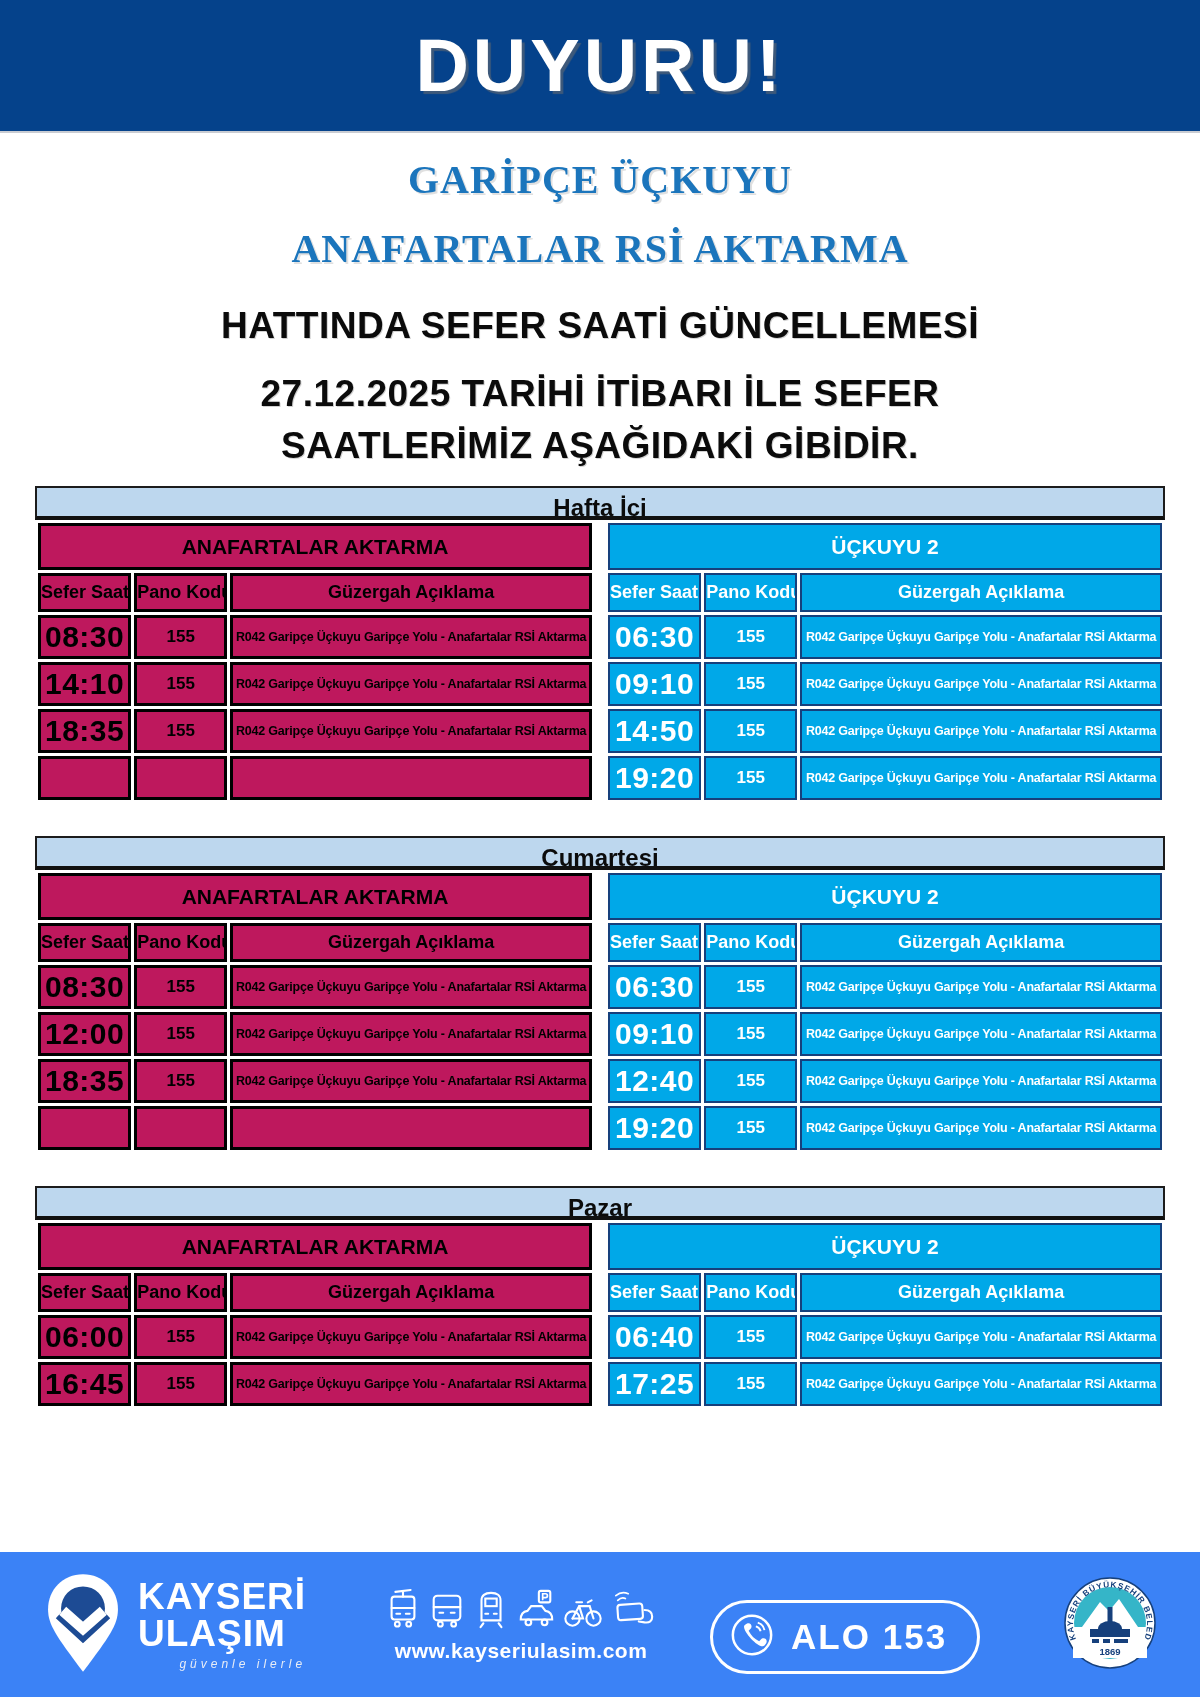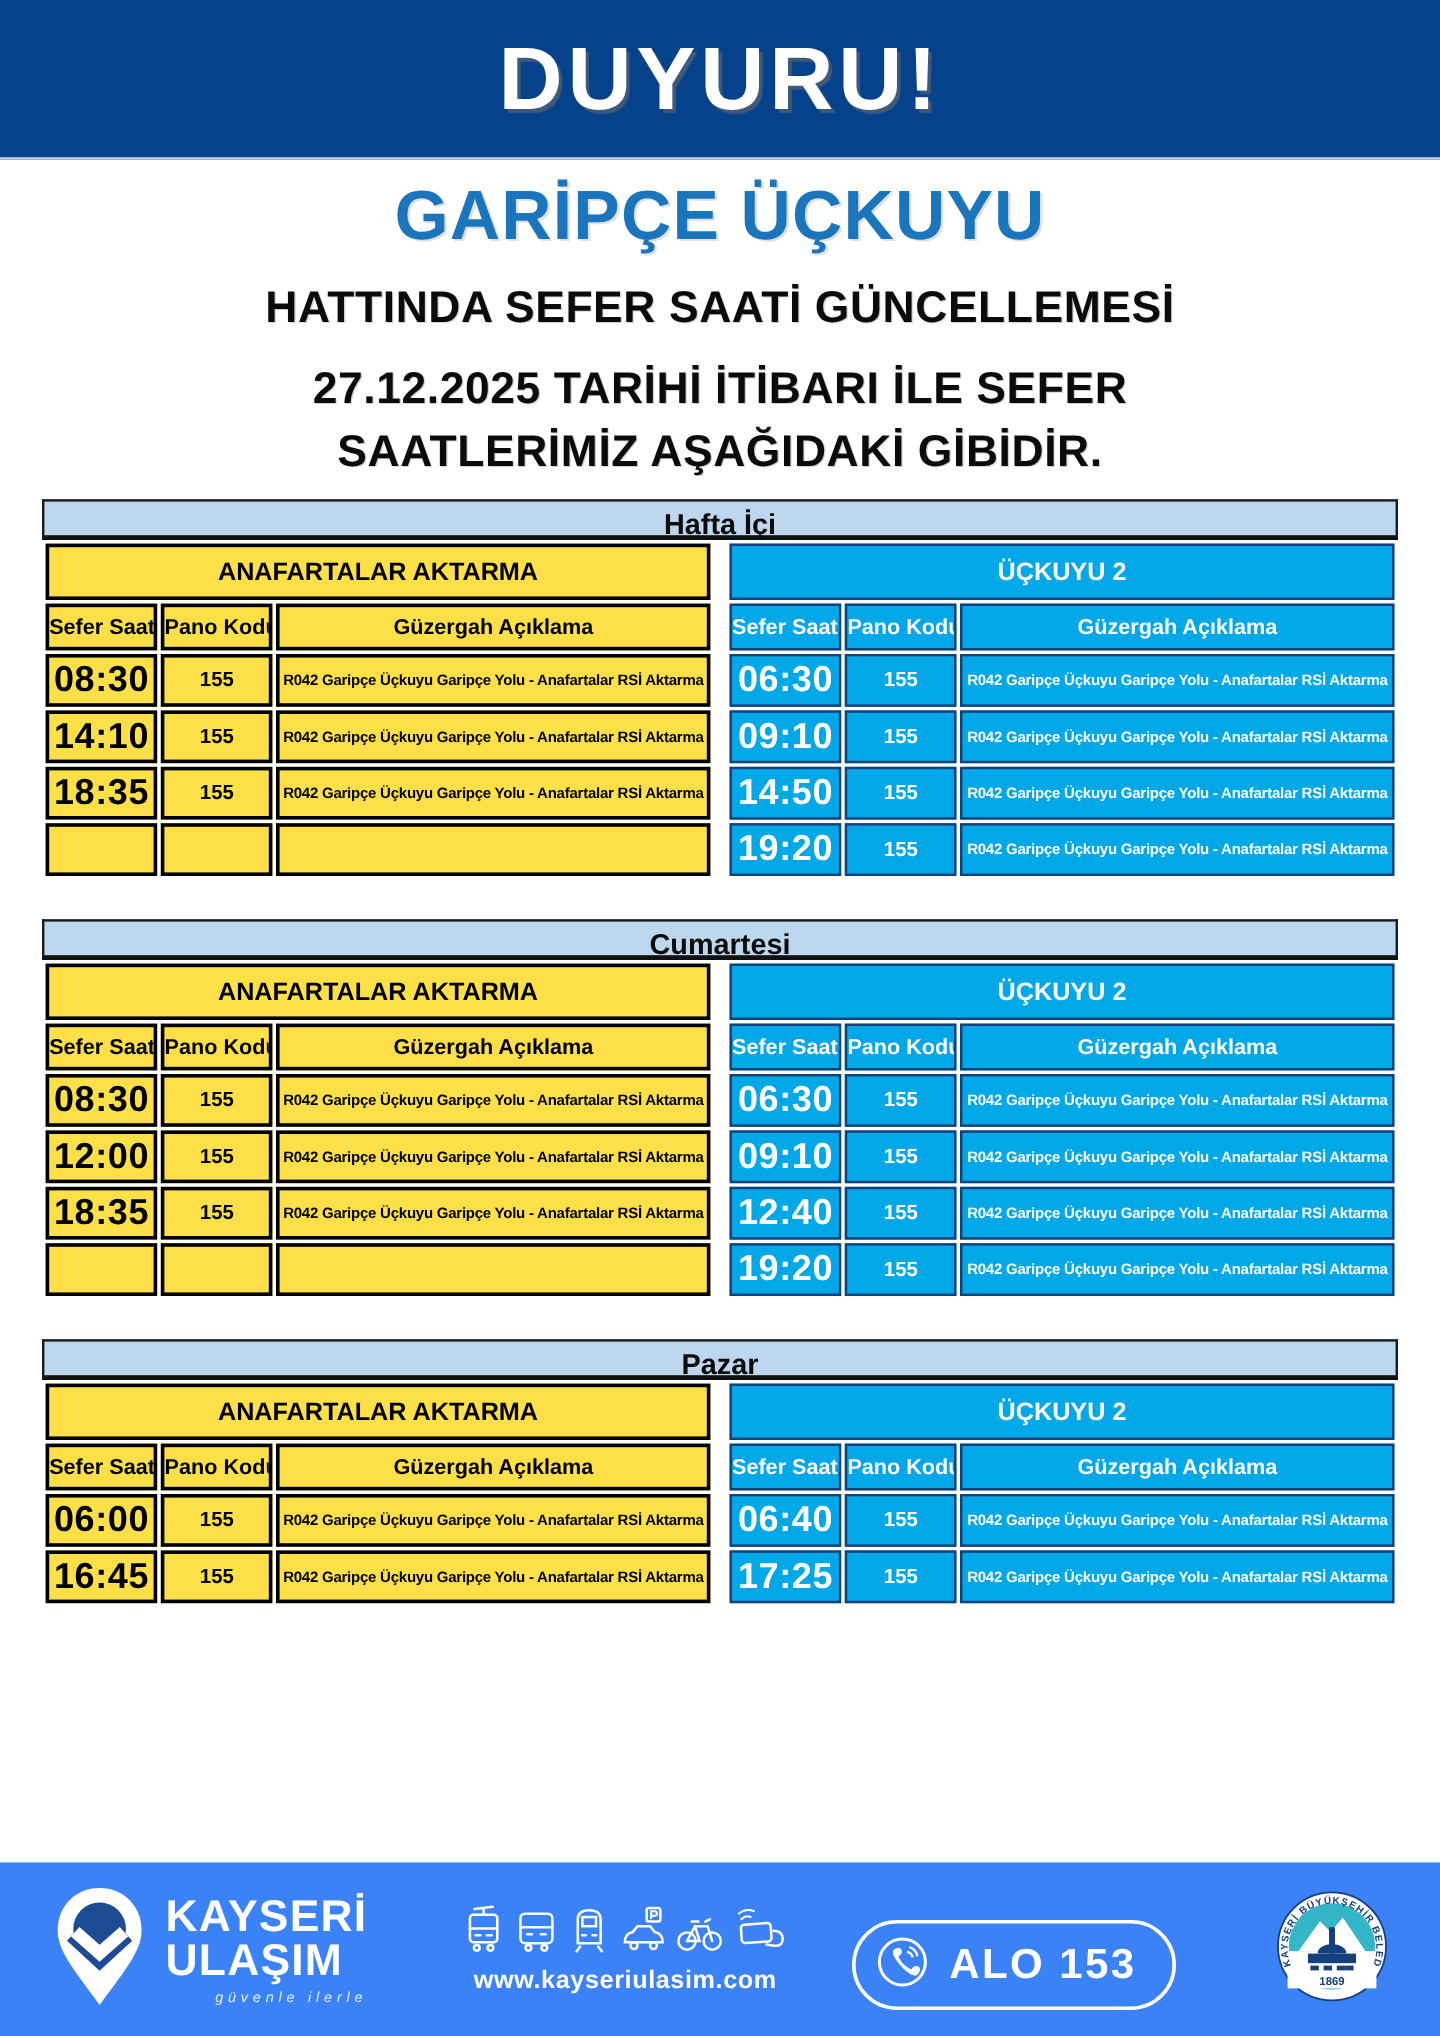--- a/index.html
+++ b/index.html
@@ -16,22 +16,23 @@
     border-bottom:2px solid #c9ccd2;
   }
   .banner-title {
     color:#ffffff; font-size:74px; font-weight:800; letter-spacing:4px;
     text-shadow:3px 3px 1px rgba(110,110,110,.55);
   }
 
   
   .headings { text-align:center; }
   .h-blue {
-    color:#1B75BC; font-weight:800; font-size:58px; letter-spacing:1px;
+    color:#1B75BC; font-weight:800; font-size:40px; letter-spacing:1px;
     text-shadow:2px 2px 0 rgba(0,0,0,.12);
+    font-family:Liberation Serif, serif;
   }
   .h-blue.l1 { margin-top:16px; line-height:62px; }
   .h-blue.l2 { margin-top:6px;  line-height:64px; }
   .h-black {
     color:#0b0b0b; font-weight:800; font-size:37px; letter-spacing:.5px;
     text-shadow:1px 1px 0 rgba(0,0,0,.18);
   }
   .h-black.l3 { margin-top:22px; line-height:46px; }
   .h-black.l4 { margin-top:22px; line-height:46px; }
   .h-black.l5 { margin-top:6px;  line-height:46px; }
@@ -41,21 +42,21 @@
   .sched.first { margin-top:17px; }
   .sched-title {
     height:34px; background:#BDD7EE; border:2px solid #1c1c1c; border-bottom:4px solid #111;
     font-size:24px; font-weight:800; color:#0b0b0b; text-align:center; line-height:39px;
   }
   .halves { display:flex; gap:10px; }
   table.half { border-collapse:separate; border-spacing:3px; width:calc(50% - 5px); table-layout:fixed; background:#ffffff; }
   table.half td { text-align:center; vertical-align:middle; overflow:hidden; white-space:nowrap; }
 
   
-  table.left td  { background:#fde047; border:3px solid #000000; color:#000000; }
+  table.left td  { background:#be185d; border:3px solid #000000; color:#000000; }
   
   table.right td { background:#00A8E8; border:2px solid #16407C; color:#ffffff; }
 
   td.block-title { height:47px; font-size:21px; font-weight:800; }
   tr.colhead td  { height:39px; font-size:18px; font-weight:800; }
   tr.datarow td  { height:44px; }
   td.time  { font-size:30px; font-weight:800; letter-spacing:.5px; }
   td.code  { font-size:17px; font-weight:800; }
   td.route { font-size:12.5px; font-weight:700; letter-spacing:-0.2px; }
 
@@ -82,20 +83,21 @@
 <body>
 
 <div class="page">
 
   <header class="banner">
     <div class="banner-title">DUYURU!</div>
   </header>
 
   <section class="headings">
     <div class="h-blue l1">GARİPÇE ÜÇKUYU</div>
+    <div class="h-blue l2">ANAFARTALAR RSİ AKTARMA</div>
     <div class="h-black l3">HATTINDA SEFER SAATİ GÜNCELLEMESİ</div>
     <div class="h-black l4">27.12.2025 TARİHİ İTİBARI İLE SEFER</div>
     <div class="h-black l5">SAATLERİMİZ AŞAĞIDAKİ GİBİDİR.</div>
   </section>
 
   <section class="sched first">
     <div class="sched-title">Hafta İçi</div>
     <div class="halves">
       <table class="half left">
         <colgroup>

